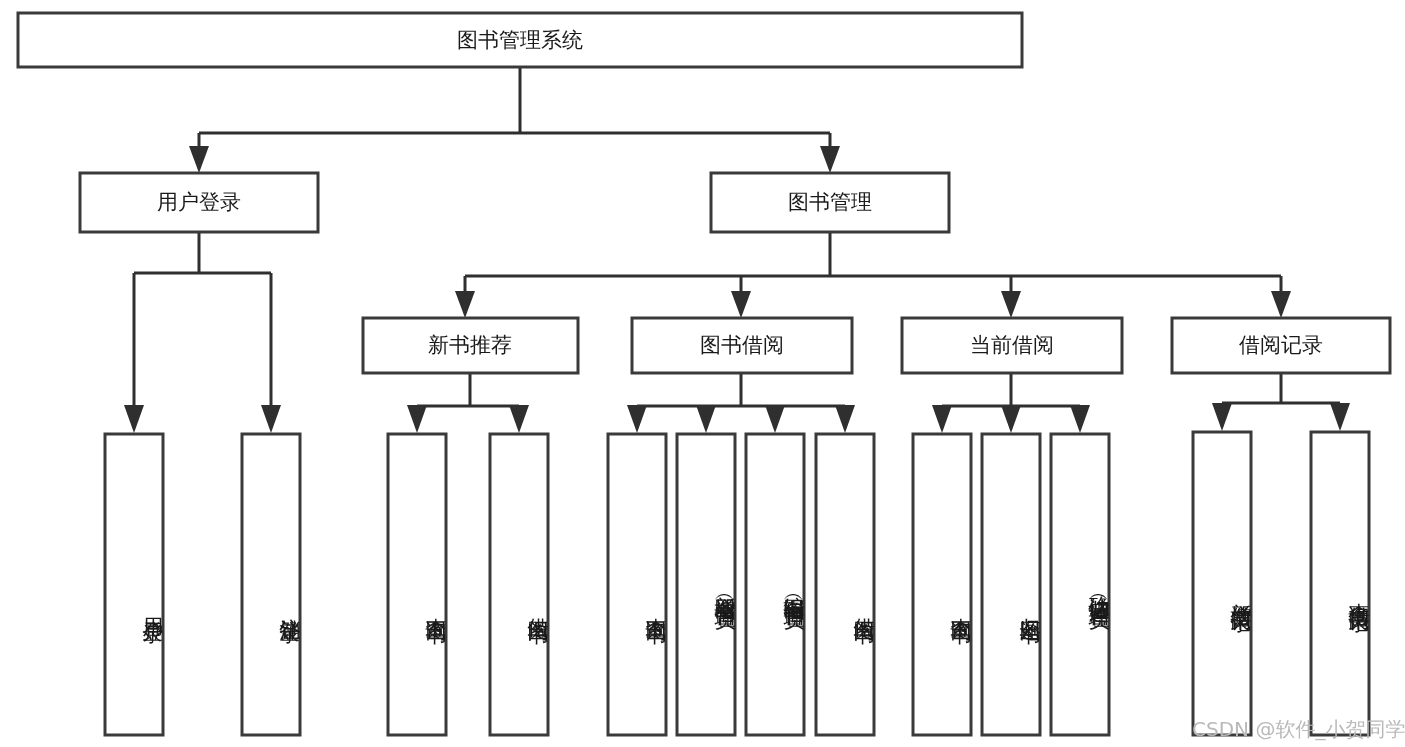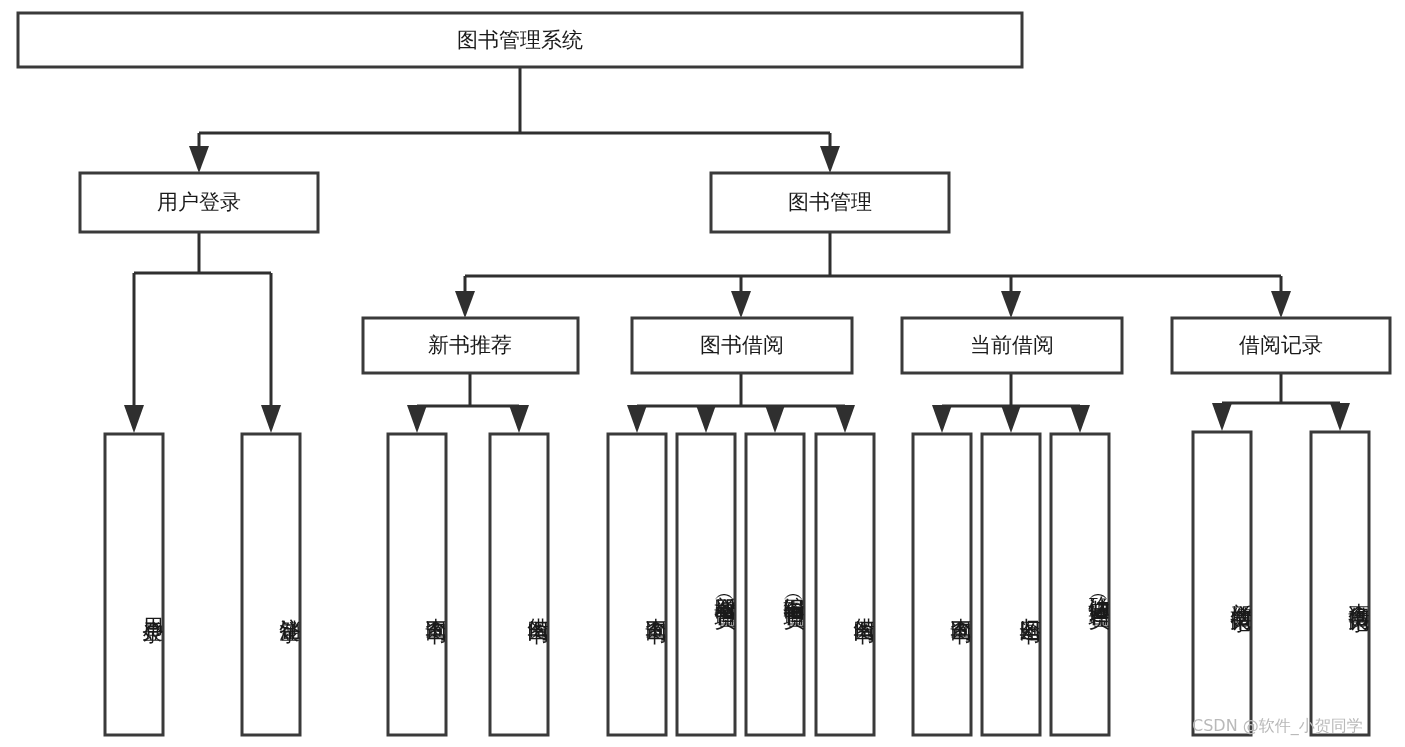--- a/index.html
+++ b/index.html
@@ -62,21 +62,21 @@
     white-space: nowrap;
     display: flex;
     align-items: flex-start;
     justify-content: center;
     pointer-events: none;
     user-select: none;
   }
   .watermark {
     position: absolute;
     font-family: "DejaVu Sans", "Liberation Sans", sans-serif;
-    font-size: 16px;
+    font-size: 20px;
     color: #b9b9b9;
     white-space: nowrap;
     user-select: none;
   }
 </style>
 </head>
 <body>
 
 <div id="diagram-root">
 

